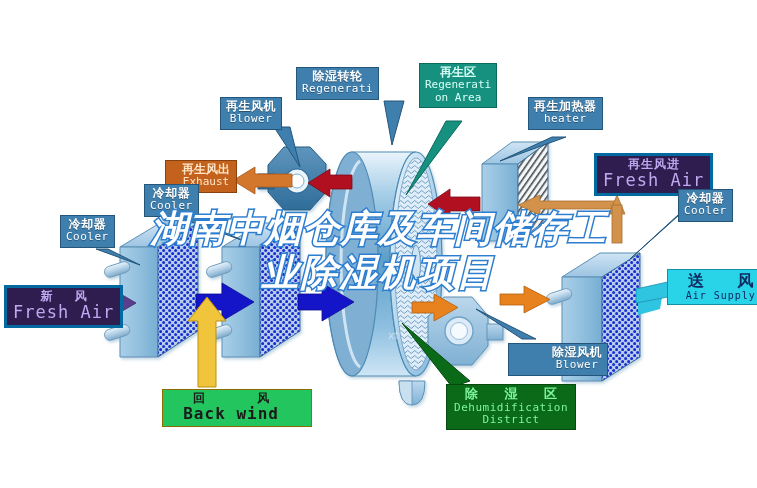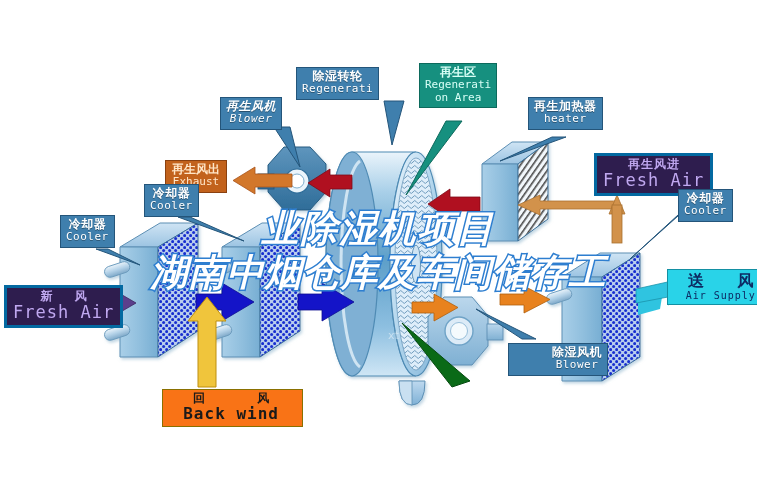--- a/index.html
+++ b/index.html
@@ -36,27 +36,27 @@
 
   
   .lbl.purple{background:#2e1d4e;border:3px solid #0369a1;color:#c0a8f0;
               padding:2px 6px 3px 6px;}
   .lbl.purple .cn{font-size:12px;letter-spacing:9px;text-indent:9px;}
   .lbl.purple .en{font-size:17px;letter-spacing:1px;}
   .lbl.purple.nospread .cn{letter-spacing:1px;text-indent:1px;}
 
   
   .lbl.orange{background:#c2621c;border:1px solid #8a4110;color:#ffe6c8;
-              padding:2px 6px 3px 6px;}
+              padding:2px 6px 3px 16px;}
   .lbl.orange .cn{font-size:12px;}
   .lbl.orange .en{font-size:11px;font-weight:400;}
 
   
-  .lbl.yellow{background:#f97316;border:1px solid #8a7000;color:#1a1a1a;
-              padding:2px 9px 3px 6px;}
+  .lbl.yellow{background:#22c55e;border:1px solid #8a7000;color:#1a1a1a;
+              padding:2px 18px 3px 6px;}
   .lbl.yellow .cn{font-size:12px;letter-spacing:24px;text-indent:24px;}
   .lbl.yellow .en{font-size:16px;font-weight:700;letter-spacing:1px;}
 
   
   .lbl.cyan{background:#29d3e8;border:1px solid #1390a3;color:#0d2b63;
             padding:2px 6px 3px 6px;}
   .lbl.cyan .cn{font-size:16px;letter-spacing:14px;text-indent:14px;}
   .lbl.cyan .en{font-size:10px;font-weight:400;letter-spacing:1px;}
 
   
@@ -286,21 +286,21 @@
 
       <polygon points="452,378 470,372 402,314" fill="#0a6a17" stroke="#064a10"></polygon>
     </g>
   </svg>
 
   <div class="lbl blue" style="left:296px;top:58px;">
     <span class="cn">除湿转轮</span>
     <span class="en">Regenerati</span>
   </div>
 
-  <div class="lbl blue" style="left:220px;top:88px;font-style:italic;">
+  <div class="lbl blue" style="left:220px;top:88px;">
     <span class="cn">再生风机</span>
     <span class="en">Blower</span>
   </div>
 
   <div class="lbl orange" style="left:165px;top:151px;">
     <span class="cn">再生风出</span>
     <span class="en">Exhaust</span>
   </div>
 
   <div class="lbl blue" style="left:144px;top:175px;">
@@ -342,24 +342,29 @@
   <div class="lbl yellow" style="left:162px;top:380px;">
     <span class="cn">回 风</span>
     <span class="en">Back wind</span>
   </div>
 
   <div class="lbl blue" style="left:508px;top:334px;padding-left:43px;">
     <span class="cn">除湿风机</span>
     <span class="en">Blower</span>
   </div>
 
+  <div class="lbl green" style="left:446px;top:375px;">
+    <span class="cn">除 湿 区</span>
+    <span class="en">Dehumidification</span>
+    <span class="en">District</span>
+  </div>
 
   <div class="lbl cyan" style="left:667px;top:260px;">
     <span class="cn">送 风</span>
     <span class="en">Air Supply</span>
   </div>
 
   <div id="title-overlay">
+    <span class="tline">湖南中烟仓库及车间储存工</span>
     <span class="tline tline2">业除湿机项目</span>
-    <span class="tline">湖南中烟仓库及车间储存工</span>
   </div>
 
 </div>
 
 </body></html>

